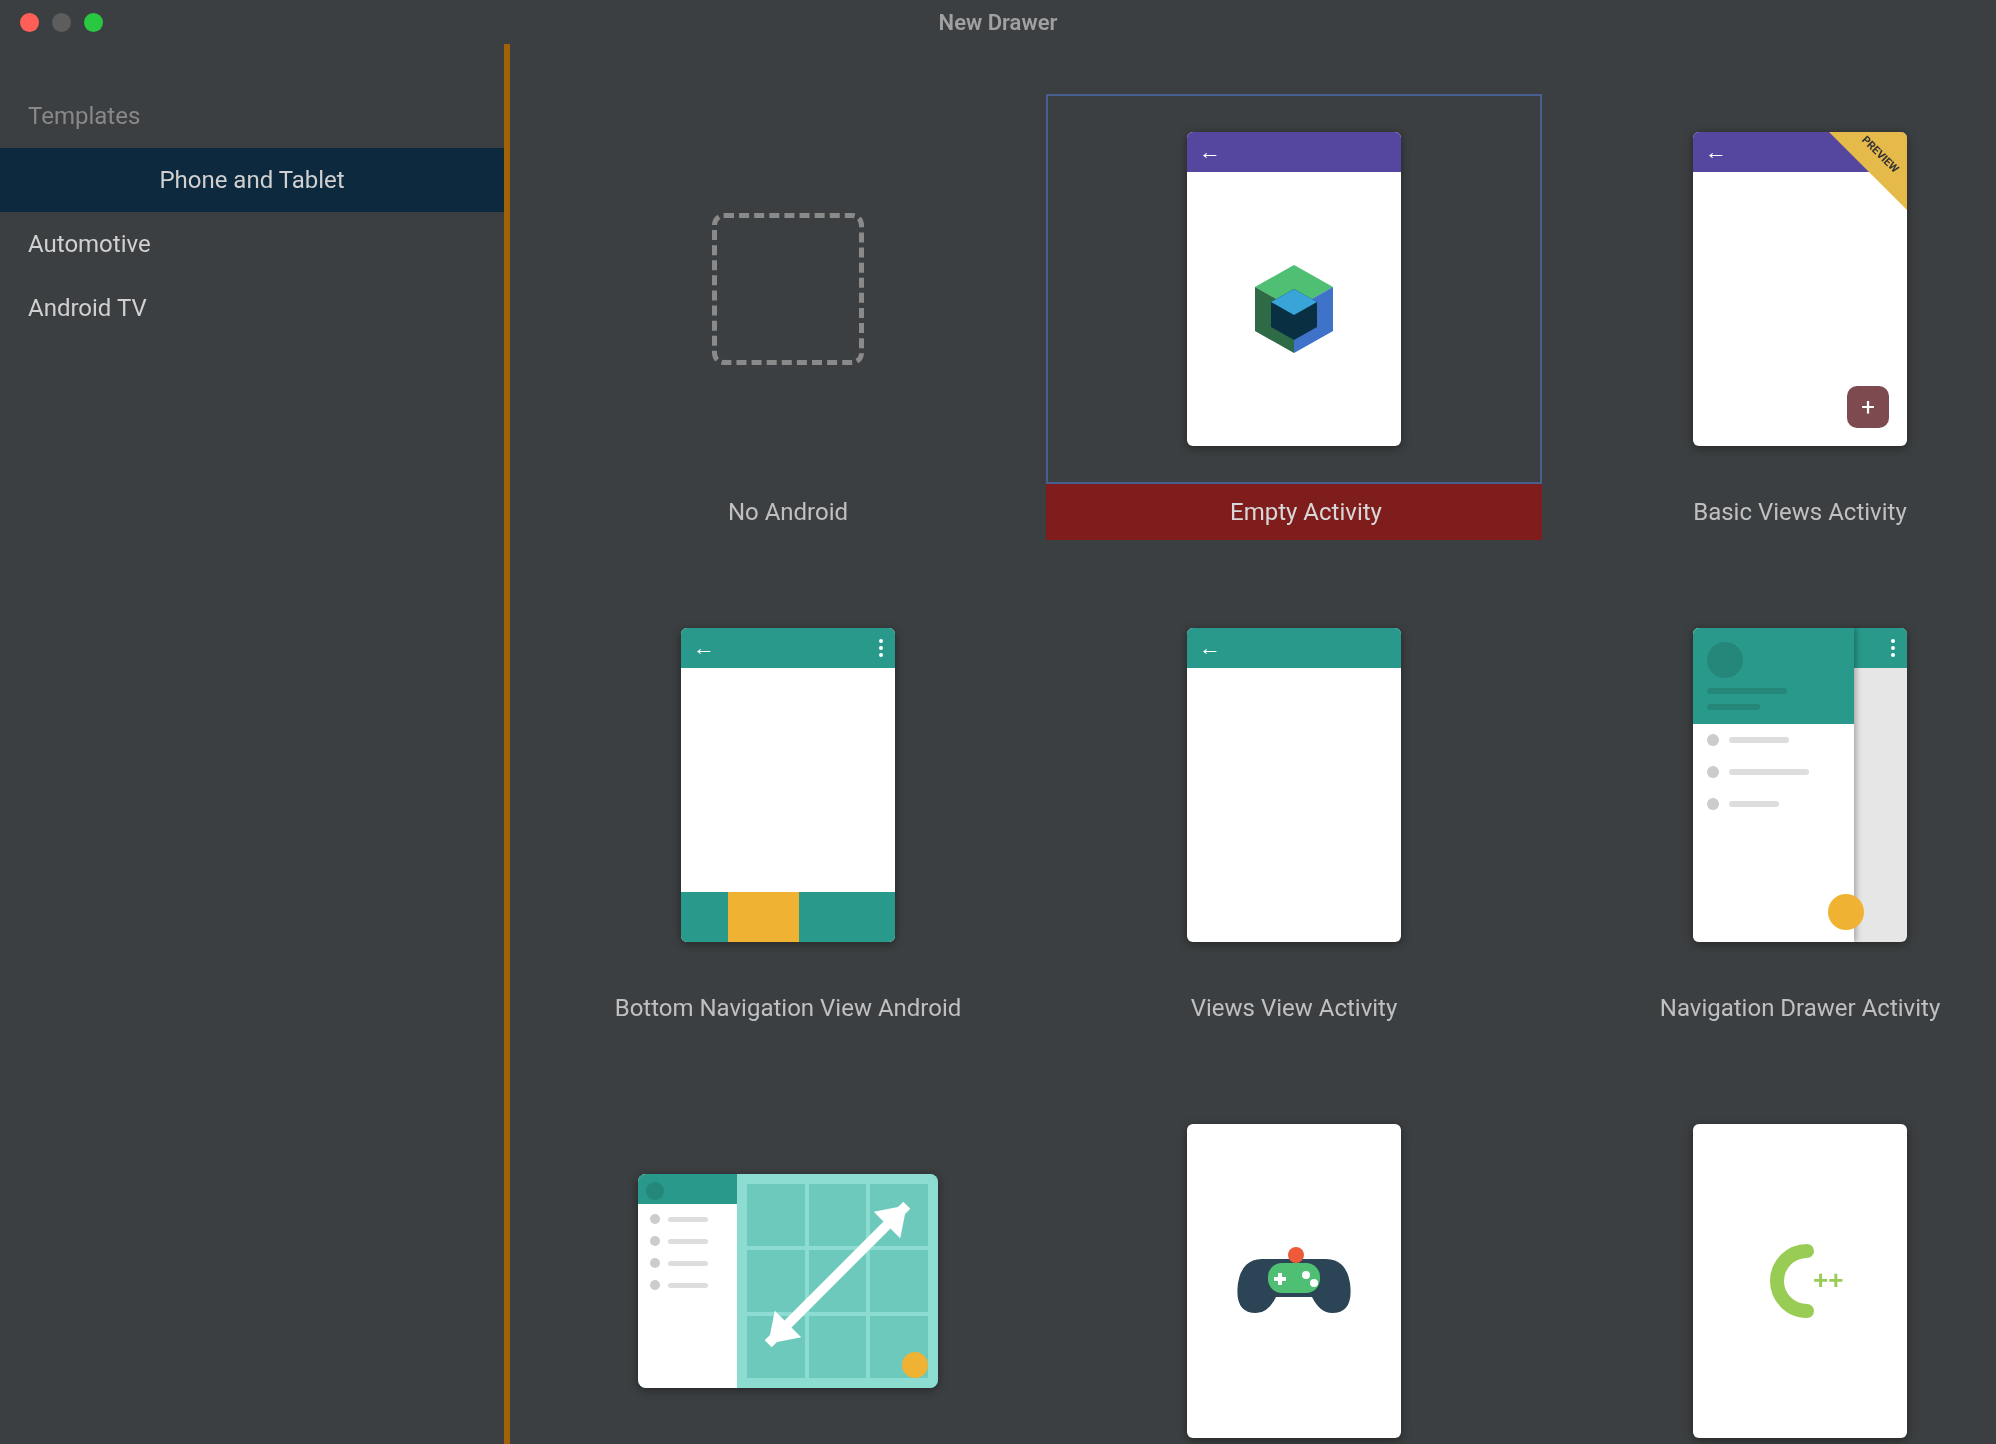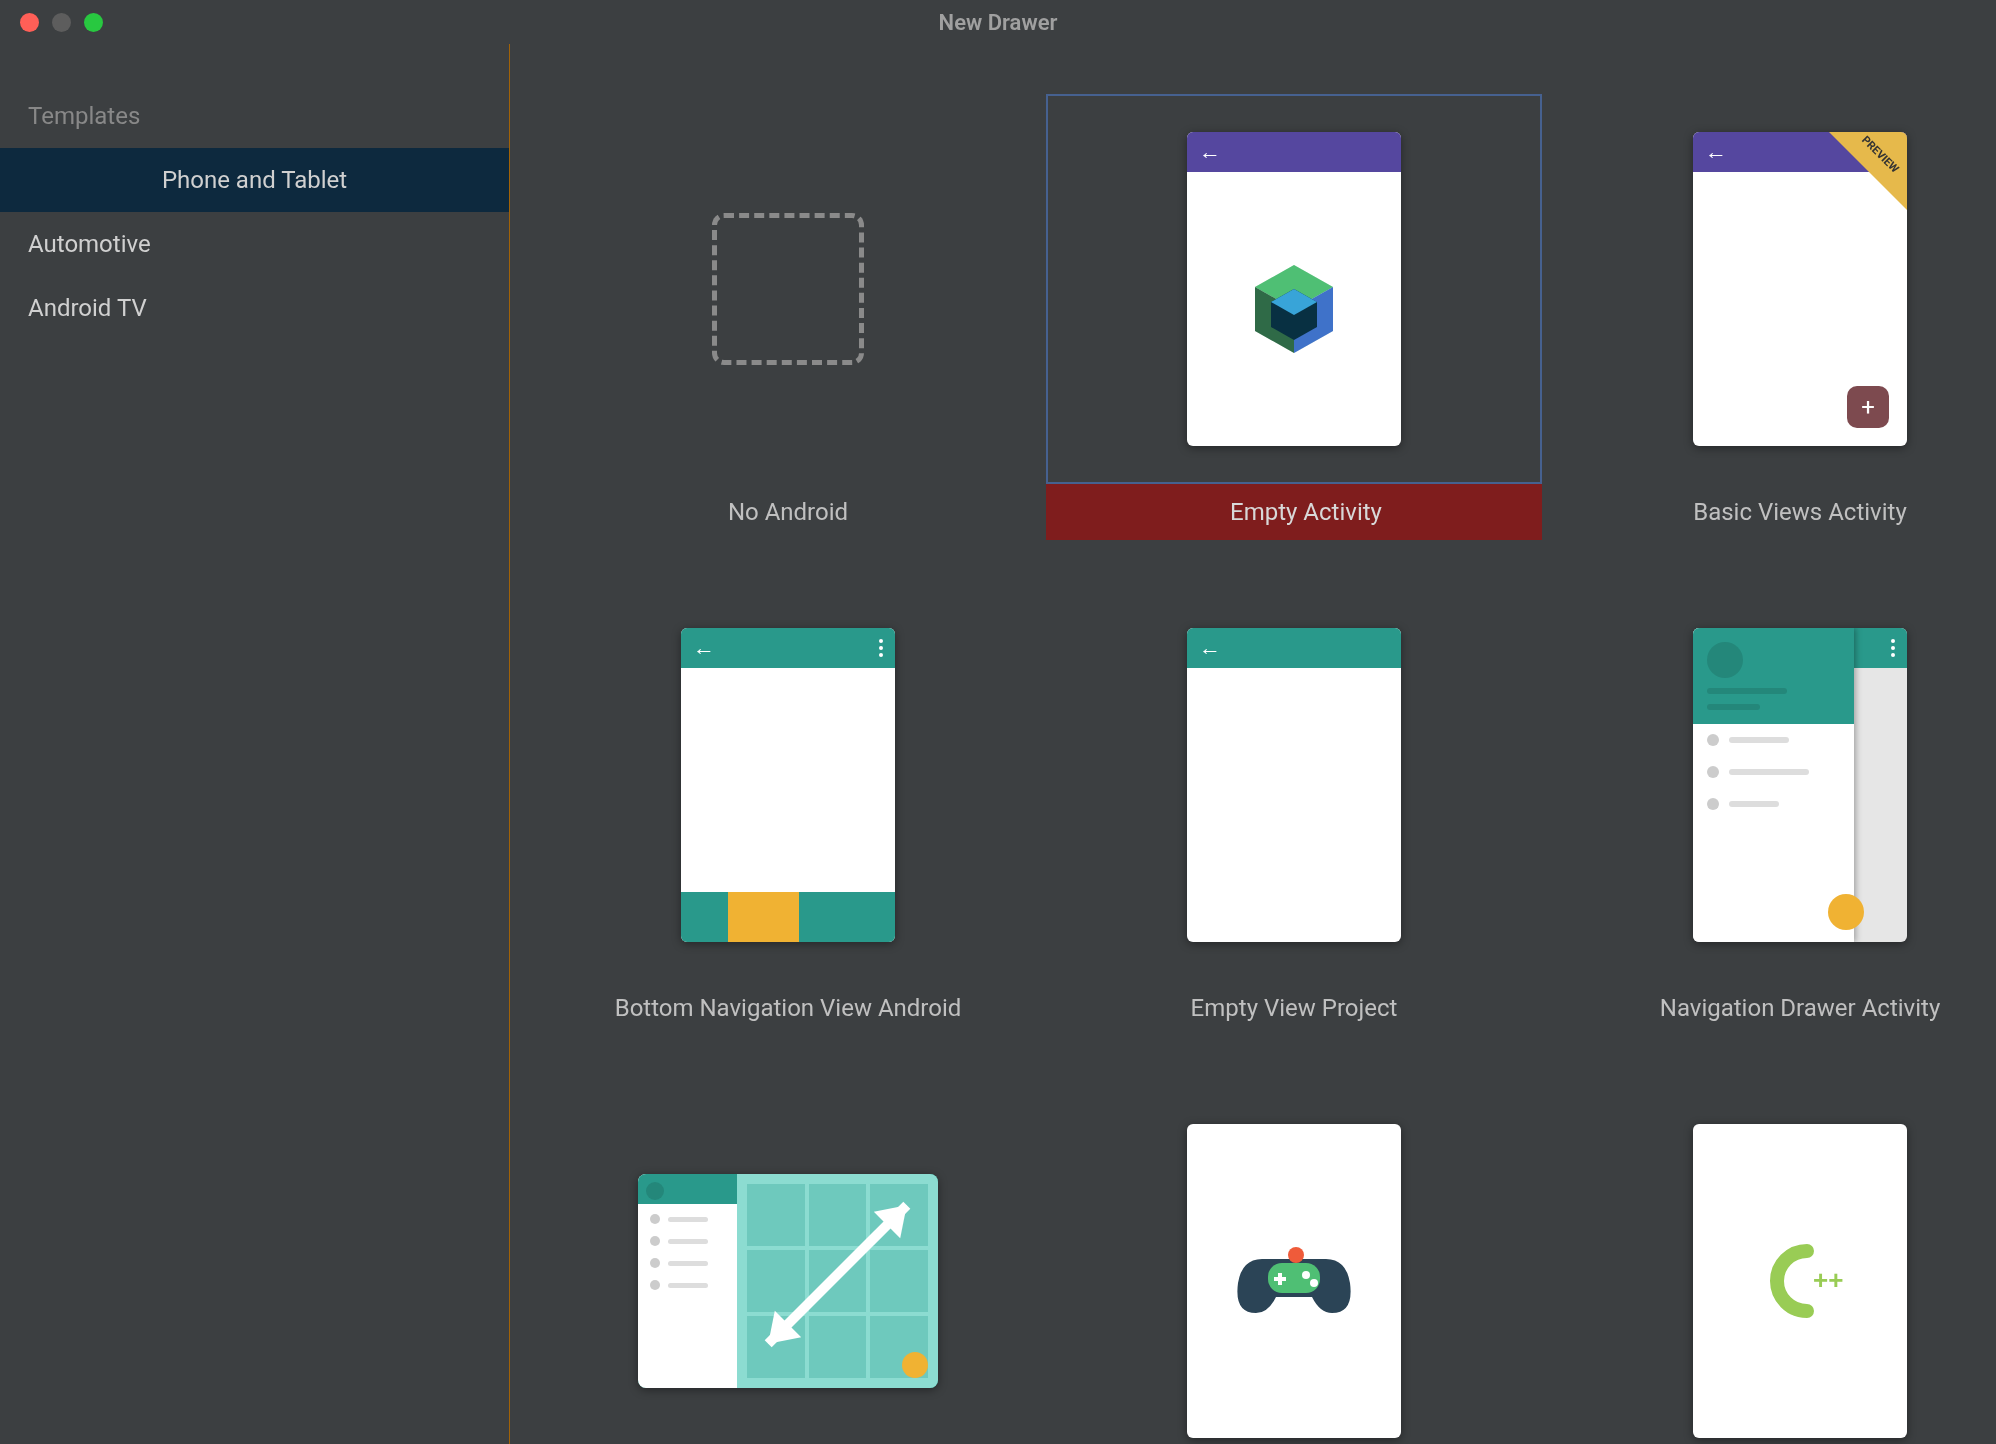--- a/index.html
+++ b/index.html
@@ -38,21 +38,21 @@
     color: #a0a0a0;
     font-size: 22px;
     font-weight: 600;
   }
   .main {
     display: flex;
     height: calc(100% - 44px);
   }
   .sidebar {
     width: 510px;
-    border-right: 1px solid #a16207;
+    border-right: 6px solid #a16207;
     padding-top: 40px;
   }
   .sidebar-header {
     color: #888;
     font-size: 24px;
     padding: 18px 28px;
   }
   .sidebar-item {
     padding: 18px 28px;
     font-size: 24px;
@@ -293,21 +293,21 @@
       </div>
 
       <div class="cell">
         <div class="thumb-wrap">
           <div class="phone">
             <div class="appbar appbar-teal">
               <span class="back-arrow">←</span>
             </div>
           </div>
         </div>
-        <div class="cell-label">Empty View Project</div>
+        <div class="cell-label">Views View Activity</div>
       </div>
 
       <div class="cell">
         <div class="thumb-wrap">
           <div class="phone" style="background:#e6e6e6">
             <div class="appbar appbar-teal" style="justify-content:flex-end">
               <div class="dots-v">
                   <span></span>
                   <span></span>
                   <span></span>

